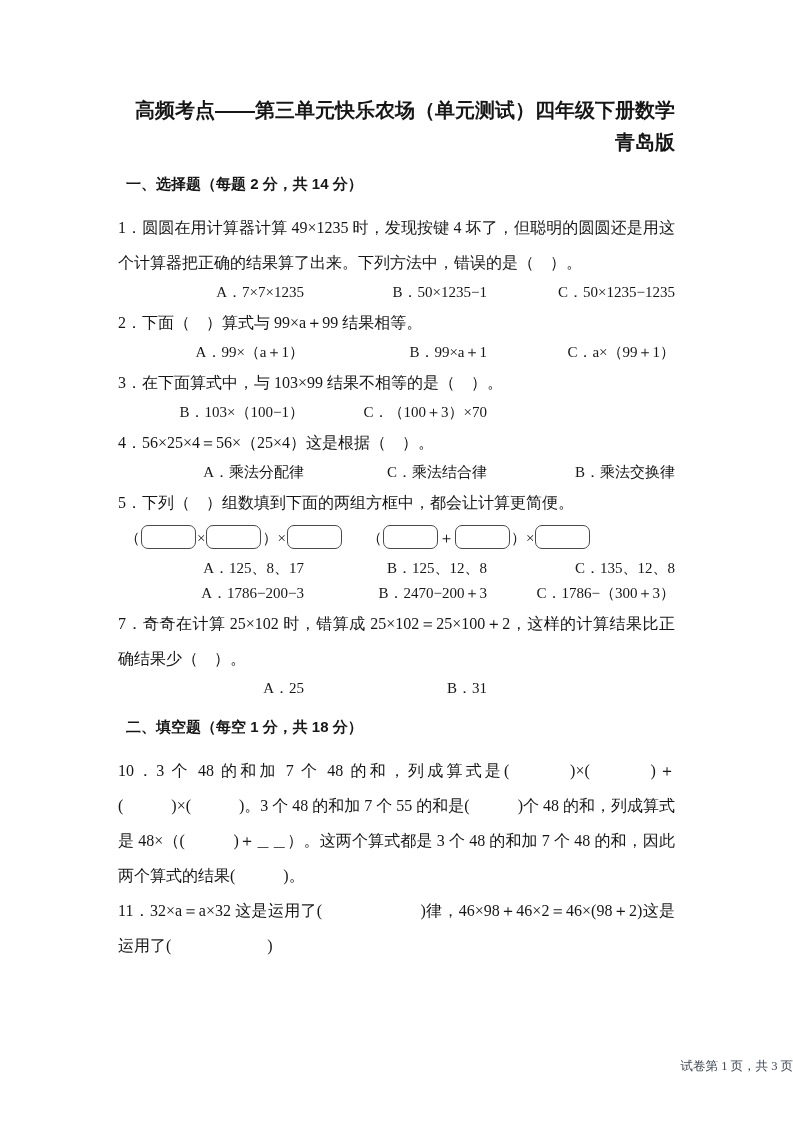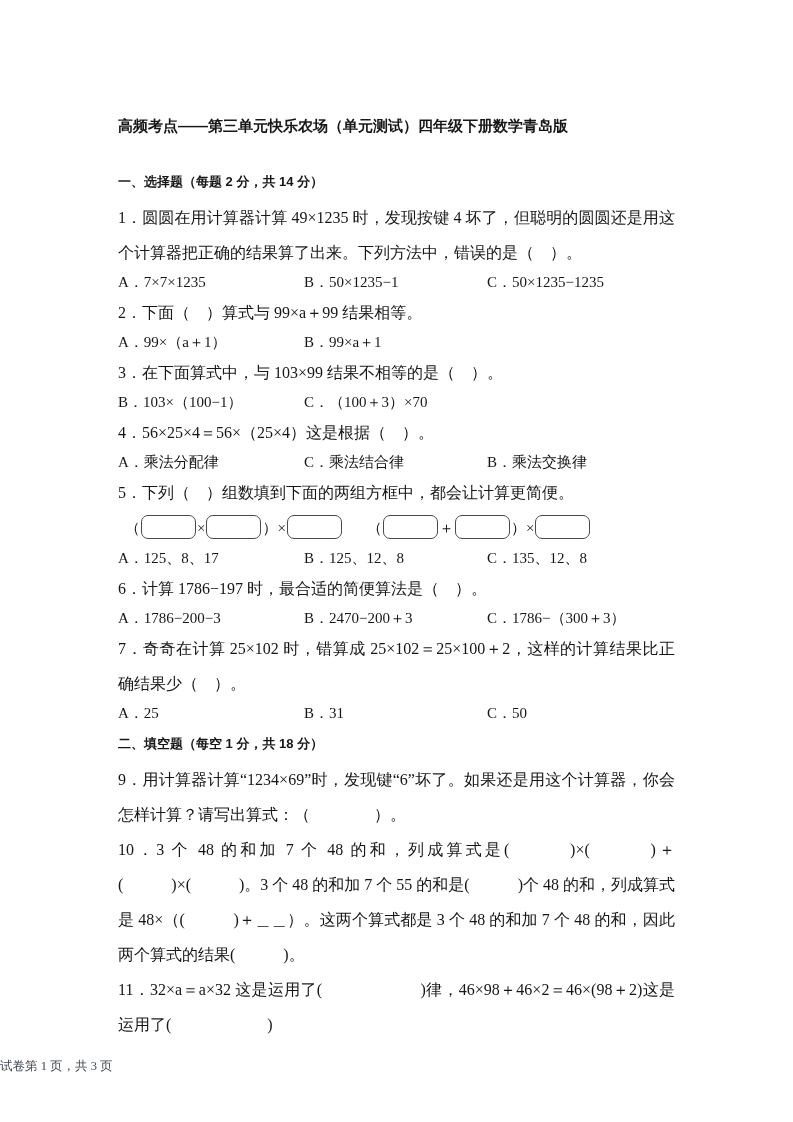--- a/index.html
+++ b/index.html
@@ -8,42 +8,43 @@
     width: 793px; height: 1122px;
     background: #ffffff;
     color: #161616;
     font-family: "Liberation Serif", "DejaVu Serif", serif;
     position: relative;
     overflow: hidden;
   }
   .page { padding: 94px 118px 0 118px; }
   .title {
     font-family: "Liberation Sans", "DejaVu Sans", sans-serif;
-    font-size: 15px; font-weight: 700;
-    text-align: left;
-    line-height: 64px;
+    font-size: 20px; font-weight: 700;
+    text-align: right;
+    line-height: 32px;
     margin: 0 0 6px 0;
   }
   .section-heading {
     font-family: "Liberation Sans", "DejaVu Sans", sans-serif;
-    font-size: 13px; font-weight: 700;
+    font-size: 15px; font-weight: 700;
     line-height: 36px;
-    margin: 0;
+    margin: 8px;
   }
   .q {
     font-size: 16px;
     line-height: 35px;
     margin: 0;
     text-align: justify;
   }
   .options {
     display: grid;
     grid-template-columns: 186px 183px 1fr;
     font-size: 15px;
     line-height: 25px;
+    text-align: right;
   }
   .opt { white-space: nowrap; }
   .box-row {
     font-size: 15px;
     line-height: 36px;
     padding-left: 7px;
     white-space: nowrap;
   }
   .blank-box {
     display: inline-block;
@@ -51,21 +52,21 @@
     border: 1px solid #4a4a4a;
     border-radius: 7px;
     vertical-align: -6px;
     margin: 0 1px;
     background: #fff;
   }
   .group-gap { display: inline-block; width: 24px; }
   .footer {
     position: absolute;
     left: 0; top: 1058px; width: 100%;
-    text-align: left;
+    text-align: right;
     font-size: 12.5px;
     color: #3e4652;
   }
 </style>
 </head>
 <body>
 
 <div class="page">
 
   <h1 class="title">高频考点——第三单元快乐农场（单元测试）四年级下册数学青岛版</h1>
@@ -76,20 +77,21 @@
   <div class="options">
     <span class="opt">A．7×7×1235</span>
     <span class="opt">B．50×1235−1</span>
     <span class="opt">C．50×1235−1235</span>
   </div>
 
   <p class="q">2．下面（　）算式与 99×a＋99 结果相等。</p>
   <div class="options">
     <span class="opt">A．99×（a＋1）</span>
     <span class="opt">B．99×a＋1</span>
+    <span class="opt">C．a×（99＋1）</span>
   </div>
 
   <p class="q">3．在下面算式中，与 103×99 结果不相等的是（　）。</p>
   <div class="options">
     <span class="opt">B．103×（100−1）</span>
     <span class="opt">C．（100＋3）×70</span>
   </div>
 
   <p class="q">4．56×25×4＝56×（25×4）这是根据（　）。</p>
   <div class="options">
@@ -101,35 +103,32 @@
   <p class="q">5．下列（　）组数填到下面的两组方框中，都会让计算更简便。</p>
   <div class="box-row">
     <span>（</span><span class="blank-box"></span><span>×</span><span class="blank-box"></span><span>）×</span><span class="blank-box"></span><span class="group-gap"></span><span>（</span><span class="blank-box"></span><span>＋</span><span class="blank-box"></span><span>）×</span><span class="blank-box"></span>
   </div>
   <div class="options">
     <span class="opt">A．125、8、17</span>
     <span class="opt">B．125、12、8</span>
     <span class="opt">C．135、12、8</span>
   </div>
 
-  <p class="q">6．计算 1786−197 时，最合适的简便算法是（　）。</p>
   <div class="options">
     <span class="opt">A．1786−200−3</span>
     <span class="opt">B．2470−200＋3</span>
     <span class="opt">C．1786−（300＋3）</span>
   </div>
 
   <p class="q">7．奇奇在计算 25×102 时，错算成 25×102＝25×100＋2，这样的计算结果比正确结果少（　）。</p>
   <div class="options">
     <span class="opt">A．25</span>
     <span class="opt">B．31</span>
-    <span class="opt">C．50</span>
   </div>
 
   <h2 class="section-heading">二、填空题（每空 1 分，共 18 分）</h2>
 
-  <p class="q">9．用计算器计算“1234×69”时，发现键“6”坏了。如果还是用这个计算器，你会怎样计算？请写出算式：（　　　　）。</p>
   <p class="q">10．3 个 48 的和加 7 个 48 的和，列成算式是(　　　)×(　　　)＋(　　　)×(　　　)。3 个 48 的和加 7 个 55 的和是(　　　)个 48 的和，列成算式是 48×（(　　　)＋＿＿）。这两个算式都是 3 个 48 的和加 7 个 48 的和，因此两个算式的结果(　　　)。</p>
   <p class="q">11．32×a＝a×32 这是运用了(　　　　　　)律，46×98＋46×2＝46×(98＋2)这是运用了(　　　　　　)</p>
 
 </div>
 
 <div class="footer">试卷第 1 页，共 3 页</div>
 
 </body></html>

